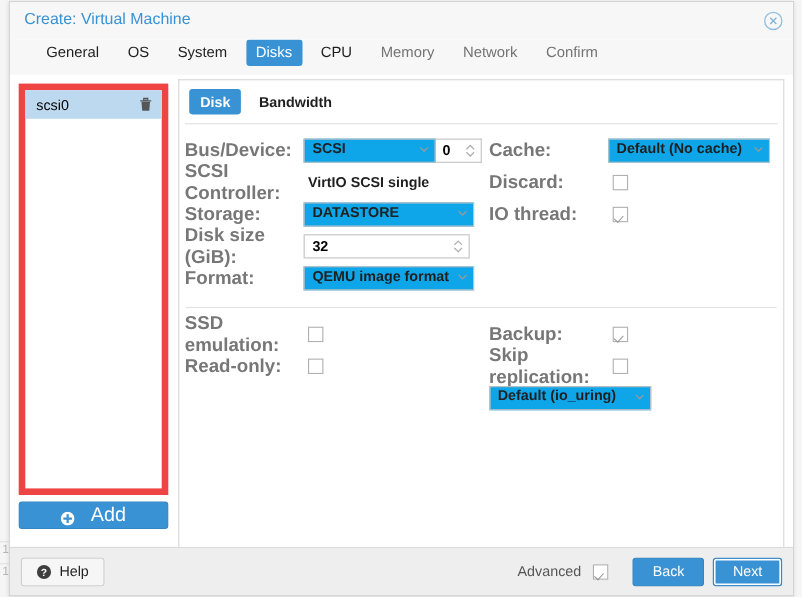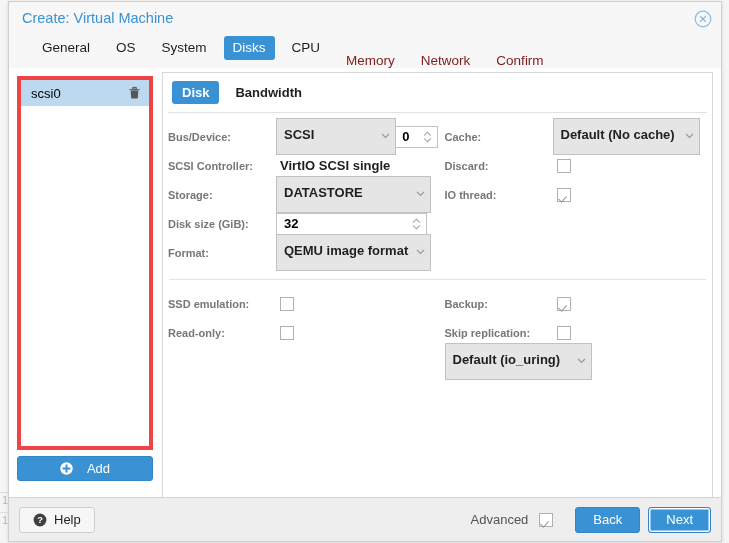--- a/index.html
+++ b/index.html
@@ -94,44 +94,43 @@
     border-radius: 3px;
     cursor: pointer;
     line-height: 16px;
     white-space: nowrap;
   }
   .tab.active {
     background: #3892d4;
     color: #ffffff;
   }
   .tab.disabled {
-    color: #7f1d1d;
+    color: #737373;
     cursor: default;
-    margin-top: 13px;
   }
 
   
   .dlg-body {
     flex: 1;
     background: #ffffff;
     position: relative;
     padding: 4px 8px 0 8px;
     box-sizing: border-box;
     display: flex;
   }
 
   .left-col {
     width: 136px;
     flex: none;
     display: flex;
     flex-direction: column;
     padding-top: 4px;
   }
   .disk-list {
-    border: 4px solid #ef4444;
+    border: 6px solid #ef4444;
     background: #ffffff;
     height: 374px;
     box-sizing: border-box;
   }
   .disk-item {
     height: 26px;
     display: flex;
     align-items: center;
     padding: 0 8px 0 10px;
     font-size: 13px;
@@ -143,21 +142,21 @@
   .disk-item-label { flex: 1; }
   .trash-icon { width: 13px; height: 14px; cursor: pointer; }
 
   .add-btn {
     margin-top: 6px;
     height: 25px;
     background: #3892d4;
     border: 1px solid #3485c4;
     border-radius: 3px;
     color: #ffffff;
-    font-size: 13px;
+    font-size: 18px;
     display: flex;
     align-items: center;
     justify-content: center;
     gap: 14px;
     cursor: pointer;
     box-sizing: border-box;
   }
   .plus-icon { width: 13px; height: 13px; flex: none; }
 
   .right-col {
@@ -207,33 +206,33 @@
 
   .frow {
     display: flex;
     align-items: center;
     height: 29px;
     margin-bottom: 0px;
   }
   .flabel {
     width: 108px;
     flex: none;
-    font-size: 11px;
+    font-size: 17px;
     color: #777777;
   }
   .fvalue-static {
     font-size: 13px;
     color: #1f1f1f;
     padding-left: 4px;
   }
 
   .sel {
-    height: 37px;
+    height: 22px;
     border: 1px solid #c2c2c2;
-    background: #e5e5e5;
+    background: #0ea5e9;
     box-sizing: border-box;
     display: flex;
     align-items: center;
     padding: 0 4px 4px 7px;
     font-size: 13px;
     color: #1f1f1f;
     cursor: pointer;
     position: relative;
   }
   .sel .txt { flex: 1; white-space: nowrap; overflow: hidden; }

